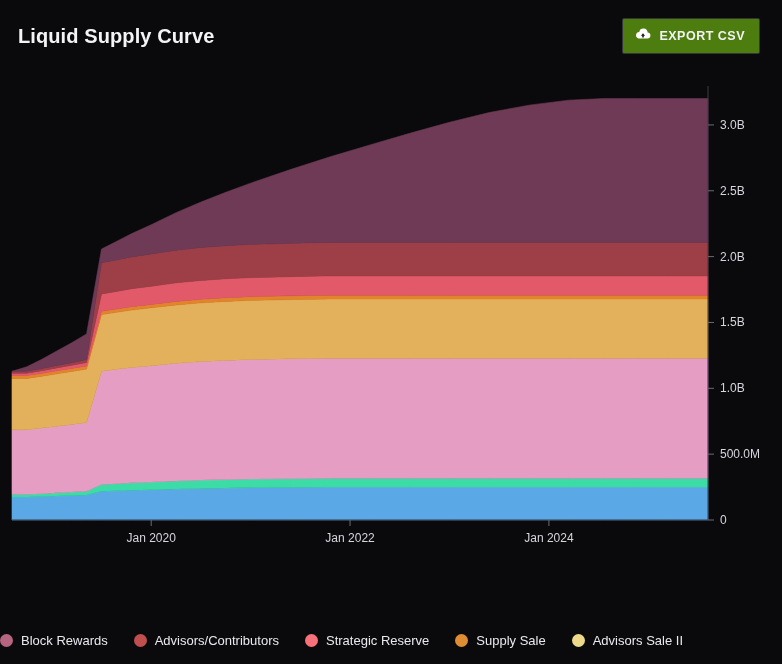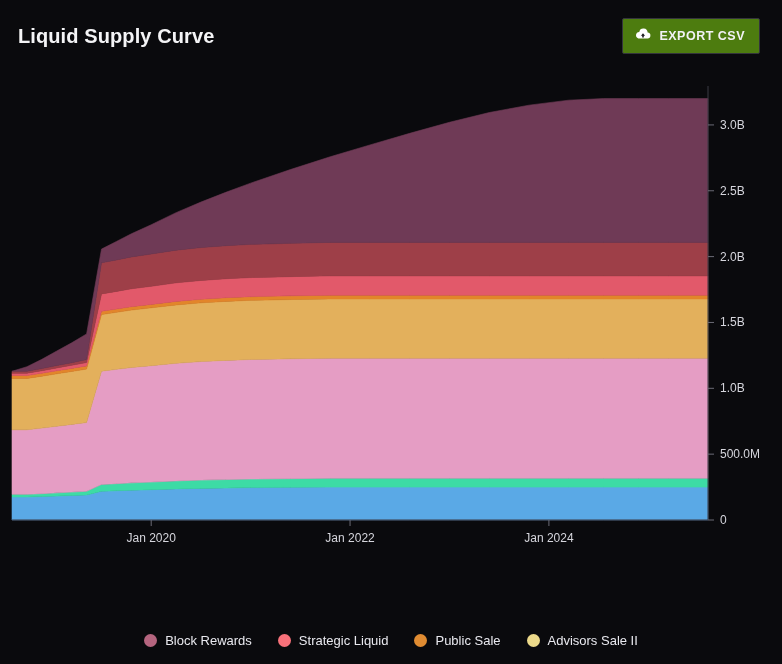--- a/index.html
+++ b/index.html
@@ -64,21 +64,21 @@
     font-family: "Liberation Sans", sans-serif;
     font-size: 12px;
     fill: #d6d6dd;
   }
 
   .legend {
     position: absolute;
     left: 0; right: 0;
     bottom: 10px;
     display: flex;
-    flex-direction: column;
+    flex-direction: row;
     gap: 10px;
     padding-bottom: 6px;
   }
   .legend-row {
     display: flex;
     justify-content: center;
     align-items: center;
     gap: 26px;
     flex-wrap: nowrap;
   }
@@ -152,26 +152,30 @@
       </svg>
   </div>
 
   <div class="legend">
     <div class="legend-row" id="legend-row-0">
         <div class="legend-item">
           <span class="legend-dot" style="background: rgb(181, 101, 127);"></span>
           <span class="legend-text">Block Rewards</span>
         </div>
         <div class="legend-item">
+          <span class="legend-dot" style="background: rgb(191, 79, 79);"></span>
+          <span class="legend-text">Advisors/Contributors</span>
+        </div>
+        <div class="legend-item">
           <span class="legend-dot" style="background: rgb(248, 113, 122);"></span>
-          <span class="legend-text">Strategic Liquid</span>
+          <span class="legend-text">Strategic Reserve</span>
         </div>
         <div class="legend-item">
           <span class="legend-dot" style="background: rgb(224, 140, 50);"></span>
-          <span class="legend-text">Public Sale</span>
+          <span class="legend-text">Supply Sale</span>
         </div>
         <div class="legend-item">
           <span class="legend-dot" style="background: rgb(236, 217, 138);"></span>
           <span class="legend-text">Advisors Sale II</span>
         </div>
       </div>
   </div>
 
 </div>
 

